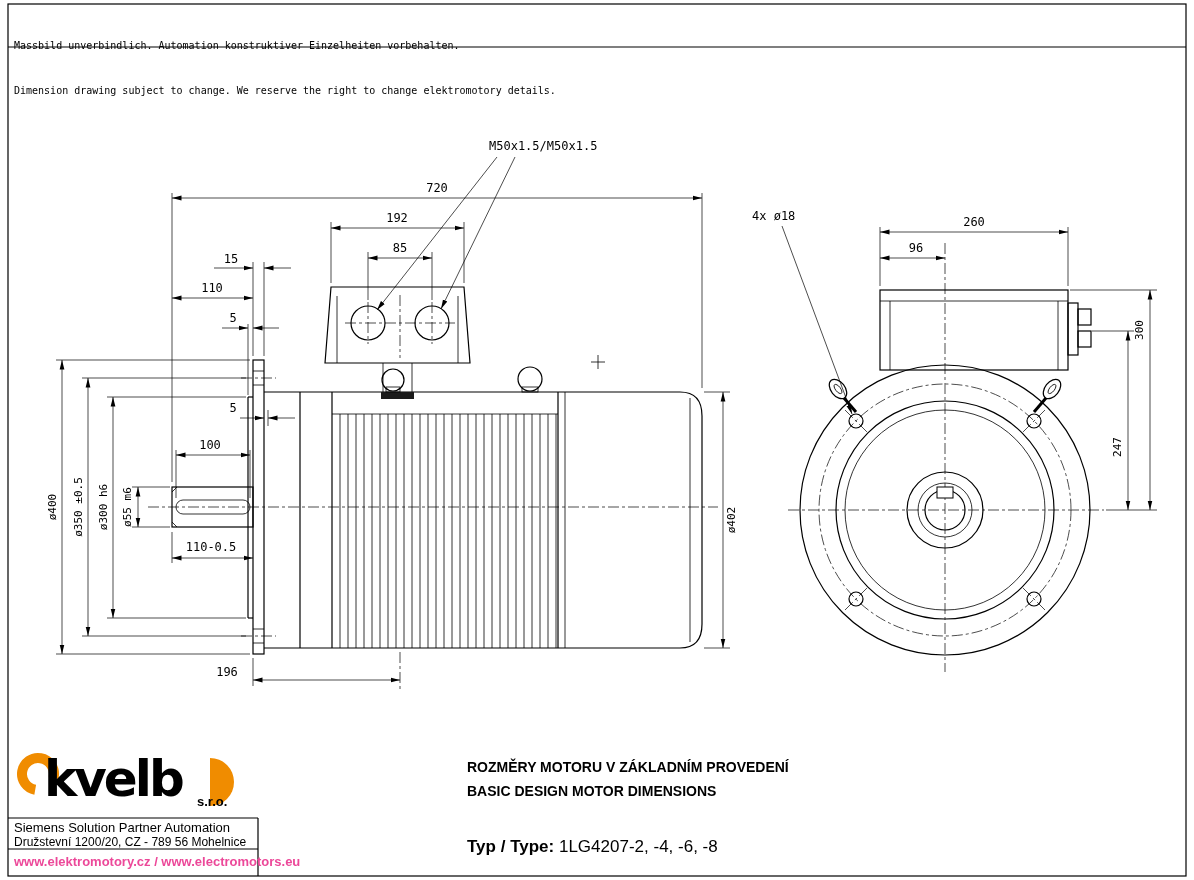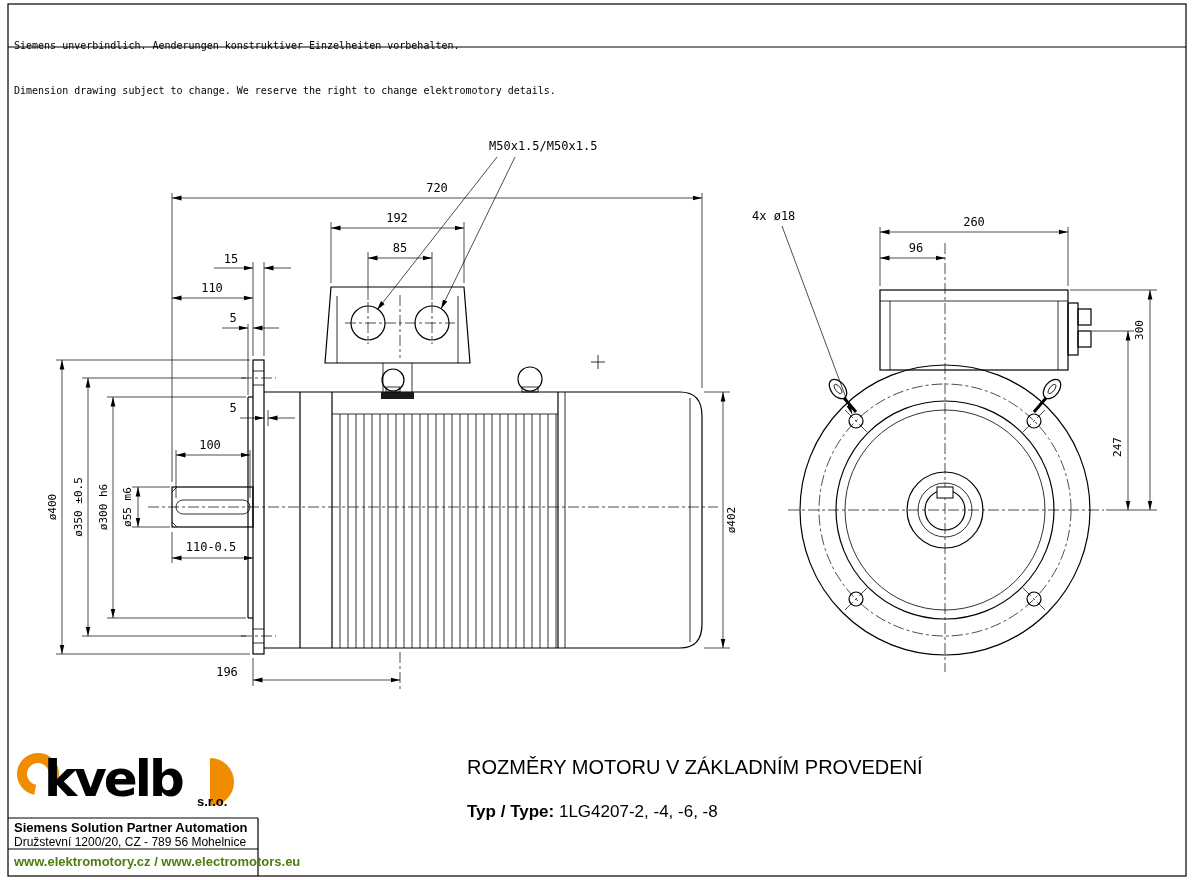--- a/index.html
+++ b/index.html
@@ -16,25 +16,25 @@
   .dimtxt{font-family:"DejaVu Sans Mono",monospace;font-size:12px;fill:#000}
   .dimtxt.small{font-size:11px}
   
   .disclaimer{position:absolute;left:14px;top:8px;font-family:"DejaVu Sans Mono",monospace;
               font-size:10px;line-height:15px;white-space:pre;}
   .logo-block{position:absolute;left:14px;top:750px;width:250px;height:66px;}
   .logo-text{position:absolute;left:30px;top:0px;font-size:50px;font-weight:bold;
              letter-spacing:-3px;font-family:"DejaVu Sans",sans-serif;z-index:2;}
   .logo-suffix{position:absolute;left:183px;top:44px;font-size:13px;font-weight:bold;z-index:3;}
   .company-block{position:absolute;left:14px;top:821px;width:244px;}
-  .company-partner{font-size:13px;font-weight:bold;line-height:14px;}
+  .company-partner{font-size:13px;font-weight:normal;line-height:14px;}
   .company-address{font-size:12px;line-height:14px;}
-  .websites{position:absolute;left:14px;top:854px;font-size:13px;font-weight:bold;color:#4d7c0f;}
+  .websites{position:absolute;left:14px;top:854px;font-size:13px;font-weight:bold;color:#ec4899;}
   .title-block{position:absolute;left:467px;top:755px;width:560px;}
-  .doc-title{font-size:20px;font-weight:normal;line-height:24px;}
+  .doc-title{font-size:14px;font-weight:bold;line-height:24px;}
   .spec-line{font-size:17px;line-height:25px;margin-top:2px;}
   .spec-label{font-weight:bold;}
 </style>
 </head>
 <body>
 
 <div id="page">
 
 <svg width="1194" height="880" viewBox="0 0 1194 880">
   <defs>
@@ -263,40 +263,41 @@
       <text x="1143" y="330" text-anchor="middle" transform="rotate(-90 1143 330)" class="dimtxt small">300</text>
 
       <line x1="1092" y1="331" x2="1134" y2="331" class="ext"></line>
       <line x1="1128" y1="331" x2="1128" y2="510" class="dim"></line>
       <text x="1121" y="447" text-anchor="middle" transform="rotate(-90 1121 447)" class="dimtxt small">247</text>
     </g>
   </g>
 </svg>
 
 <div class="disclaimer">
-  <div>Siemens unverbindlich. Aenderungen konstruktiver Einzelheiten vorbehalten.</div>
+  <div>Massbild unverbindlich. Automation konstruktiver Einzelheiten vorbehalten.</div>
   <div>Dimension drawing subject to change. We reserve the right to change elektromotory details.</div>
 </div>
 
 <div class="logo-block">
   <svg width="250" height="66" viewBox="0 0 250 66">
     <circle cx="24" cy="24" r="16" fill="none" stroke-width="10" stroke-dasharray="76 25" transform="rotate(100 24 24)" stroke="#f08c00"></circle>
     <path d="M196,8 A24,24 0 0 1 196,56 Z" fill="#f08c00"></path>
   </svg>
   <span class="logo-text">kvelb</span>
   <span class="logo-suffix">s.r.o.</span>
 </div>
 
 <div class="company-block">
   <div class="company-partner">Siemens Solution Partner Automation</div>
   <div class="company-address">Družstevní 1200/20, CZ - 789 56 Mohelnice</div>
 </div>
 <div class="websites">www.elektromotory.cz / www.electromotors.eu</div>
 
 <div class="title-block">
   <div class="doc-title">ROZMĚRY MOTORU V ZÁKLADNÍM PROVEDENÍ</div>
-  <div class="spec-line" style="margin-top:20px;">
+  <div class="doc-title">BASIC DESIGN MOTOR DIMENSIONS</div>
+  <div class="spec-line" style="margin-top:31px;">
     <span class="spec-label">Typ / Type:</span>
     <span>1LG4207-2, -4, -6, -8</span>
   </div>
 </div>
 
 </div>
 
 </body></html>

